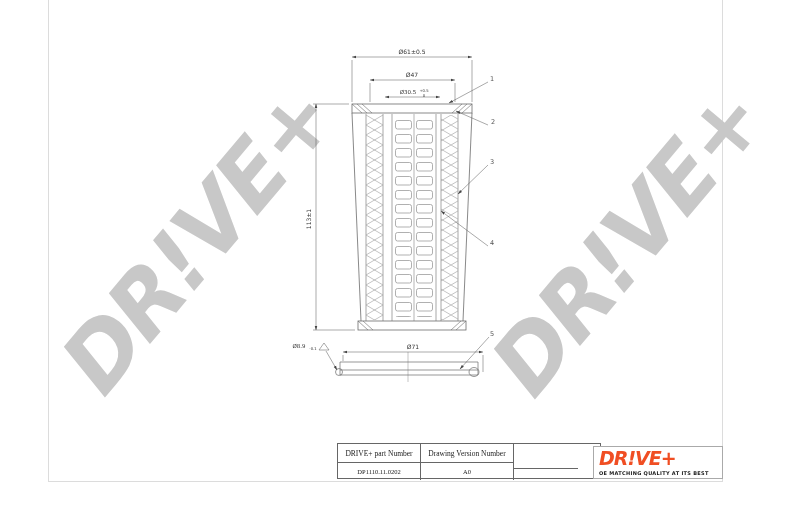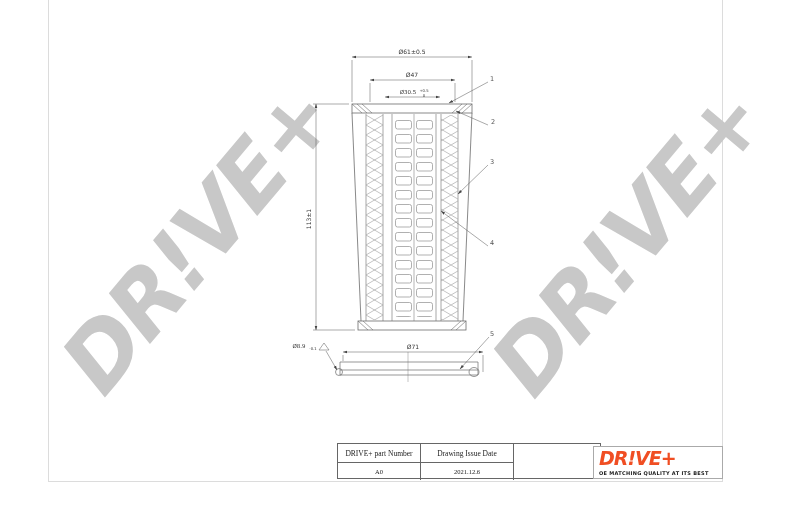--- a/index.html
+++ b/index.html
@@ -151,20 +151,21 @@
       <text x="492" y="81">1</text>
       <text x="493" y="124">2</text>
       <text x="492" y="164">3</text>
       <text x="492" y="245">4</text>
       <text x="492" y="336">5</text>
     </g>
   </svg>
 
   <div class="titleblock">
     <div class="tb-cell hdr">DRIVE+ part Number</div>
+    <div class="tb-cell hdr">Drawing Version Number</div>
     <div class="tb-cell hdr">Drawing Issue Date</div>
     <div class="tb-cell val">DP1110.11.0202</div>
     <div class="tb-cell val">A0</div>
     <div class="tb-cell val">2021.12.6</div>
   </div>
 
   <div class="logobox">
     <div class="logo-brand">DR!VE+</div>
     <div class="logo-tagline">OE MATCHING QUALITY AT ITS BEST</div>
   </div>

